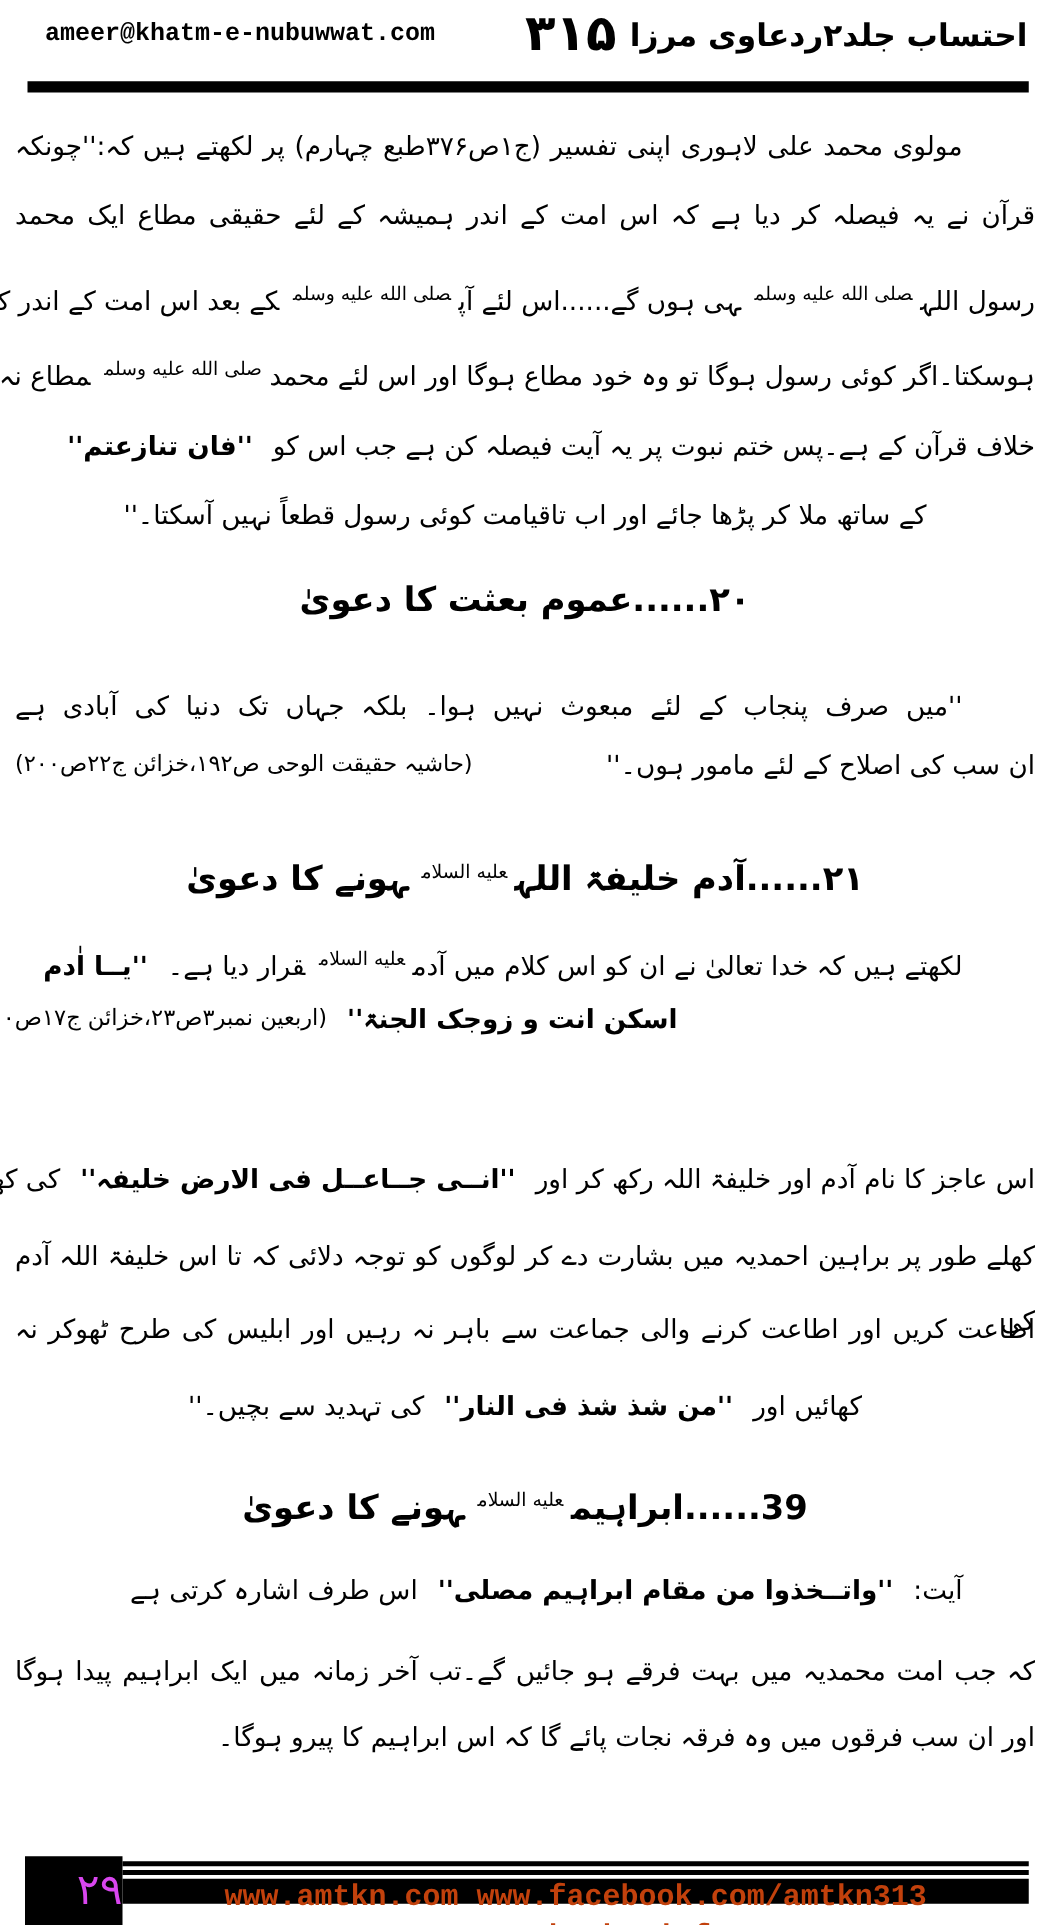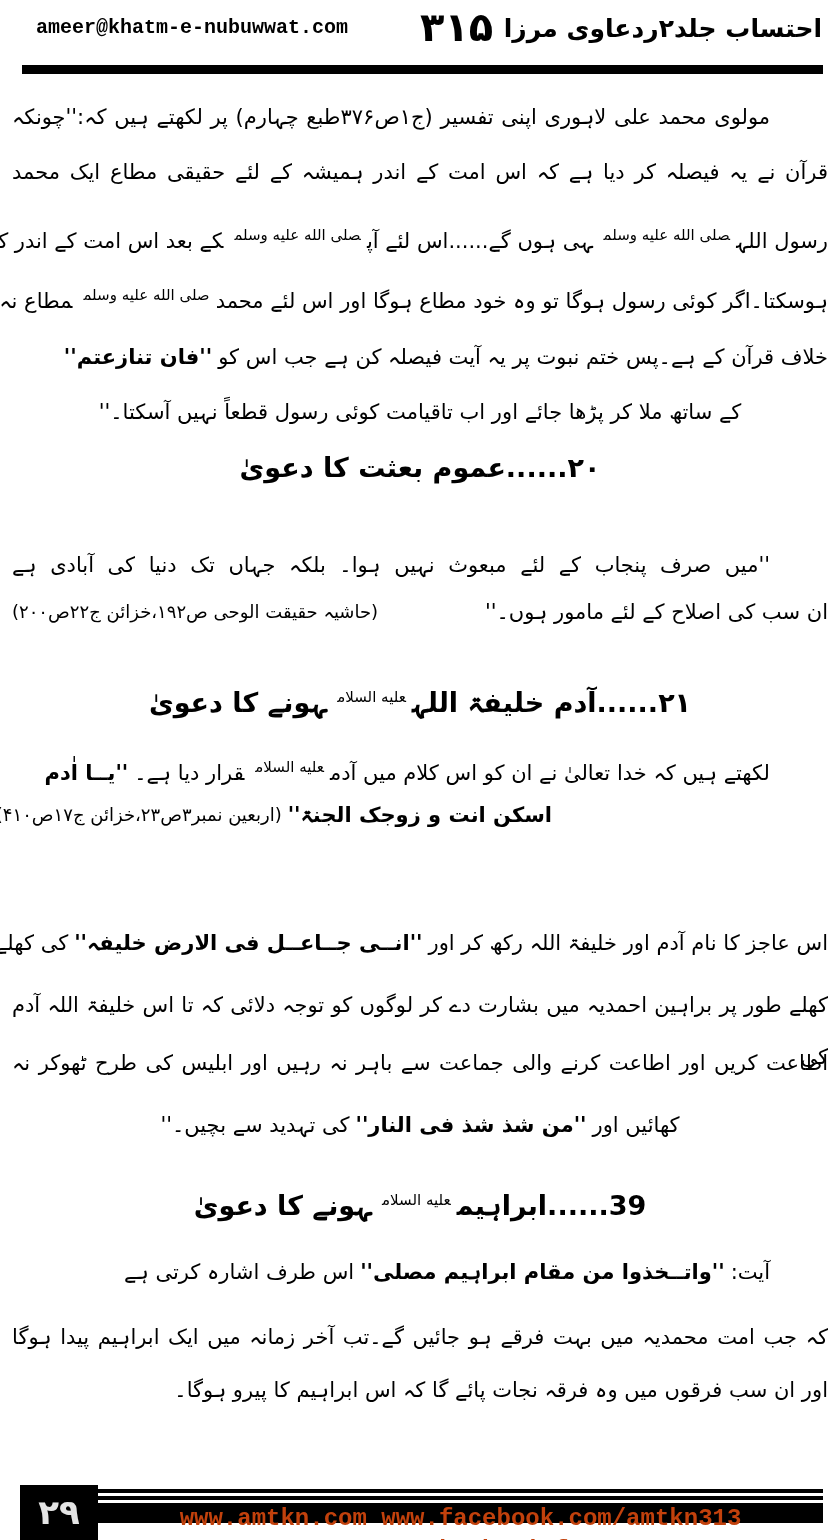--- a/index.html
+++ b/index.html
@@ -28,26 +28,26 @@
     direction:rtl;font-size:21px;white-space:nowrap;overflow:visible;
   }
   .jl{text-align:justify;text-align-last:justify;white-space:normal;}
   .rl{text-align:right;}
   .cl{text-align:center;}
   .flexl{display:flex;justify-content:space-between;align-items:center;}
   .ind{padding-right:58px;}
   .heading{height:56px;line-height:56px;text-align:center;font-weight:bold;font-size:27px;}
   .ref{font-weight:normal;font-size:18px;}
   .mark{font-size:15px;font-weight:normal;vertical-align:super;margin:2px 5px;}
-  .line > b{margin:0 6px;}
+  .line > b{margin:0 16px;}
   .line > span + span{margin-right:6px;}
   
   .ftr-box{
     position:absolute;left:20px;top:1485px;width:78px;height:55px;background:#000;
-    color:#e5e5e5;font-size:34px;font-weight:bold;text-align:center;line-height:55px;direction:rtl;
+    color:#d946ef;font-size:34px;font-weight:normal;line-height:55px;direction:rtl;
   }
   .ftr-rules{position:absolute;left:98px;top:1489px;width:725px;}
   .ftr-rule{height:4px;background:#000;margin-bottom:3px;}
   .ftr-bar{
     position:absolute;left:98px;top:1503px;width:725px;height:20px;background:#000;
     color:#c2410c;text-align:center;line-height:32px;
     font-family:Liberation Mono, monospace;font-weight:bold;font-size:24px;
   }
 </style>
 </head>
@@ -60,21 +60,21 @@
   <div class="hdr-title">احتساب جلد۲ردعاوی مرزا</div>
   <div class="hdr-rule"></div>
 
   <div class="line jl ind" style="top:91px">مولوی محمد علی لاہوری اپنی تفسیر (ج۱ص۳۷۶طبع چہارم) پر لکھتے ہیں کہ:''چونکہ</div>
   <div class="line jl" style="top:146px">قرآن نے یہ فیصلہ کر دیا ہے کہ اس امت کے اندر ہمیشہ کے لئے حقیقی مطاع ایک محمد</div>
   <div class="line rl" style="top:209px"><span>رسول اللہ</span><span class="mark">صلى الله عليه وسلم</span><span>ہی ہوں گے......اس لئے آپ</span><span class="mark">صلى الله عليه وسلم</span><span>کے بعد اس امت کے اندر کوئی رسول نہیں</span></div>
   <div class="line rl" style="top:269px"><span>ہوسکتا۔اگر کوئی رسول ہوگا تو وہ خود مطاع ہوگا اور اس لئے محمد</span><span class="mark">صلى الله عليه وسلم</span><span>مطاع نہ رہیں گے اور یہ</span></div>
   <div class="line rl" style="top:331px"><span>خلاف قرآن کے ہے۔پس ختم نبوت پر یہ آیت فیصلہ کن ہے جب اس کو</span><b>''فان تنازعتم''</b></div>
   <div class="line cl" style="top:386px">کے ساتھ ملا کر پڑھا جائے اور اب تاقیامت کوئی رسول قطعاً نہیں آسکتا۔''</div>
 
-  <div class="line heading" style="top:440px">۲۰......عموم بعثت کا دعویٰ</div>
+  <div class="line heading" style="top:453px">۲۰......عموم بعثت کا دعویٰ</div>
   <div class="line jl ind" style="top:539px">''میں صرف پنجاب کے لئے مبعوث نہیں ہوا۔ بلکہ جہاں تک دنیا کی آبادی ہے</div>
   <div class="line flexl" style="top:586px">
     <span>ان سب کی اصلاح کے لئے مامور ہوں۔''</span>
     <span class="ref">(حاشیہ حقیقت الوحی ص۱۹۲،خزائن ج۲۲ص۲۰۰)</span>
   </div>
 
   <div class="line heading" style="top:669px"><span>۲۱......آدم خلیفۃ اللہ</span><span class="mark">عليه السلام</span><span>ہونے کا دعویٰ</span></div>
   <div class="line rl ind" style="top:741px"><span>لکھتے ہیں کہ خدا تعالیٰ نے ان کو اس کلام میں آدم</span><span class="mark">عليه السلام</span><span>قرار دیا ہے۔</span><b>''یــا اٰدم</b></div>
   <div class="line flexl" style="top:789px;padding-right:270px">
     <b>اسکن انت و زوجک الجنۃ''</b>

